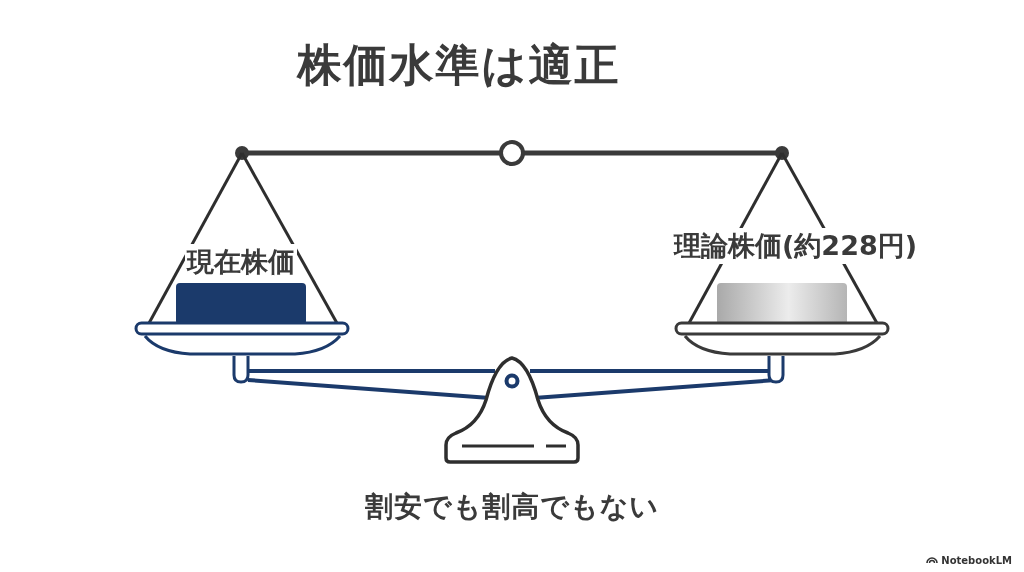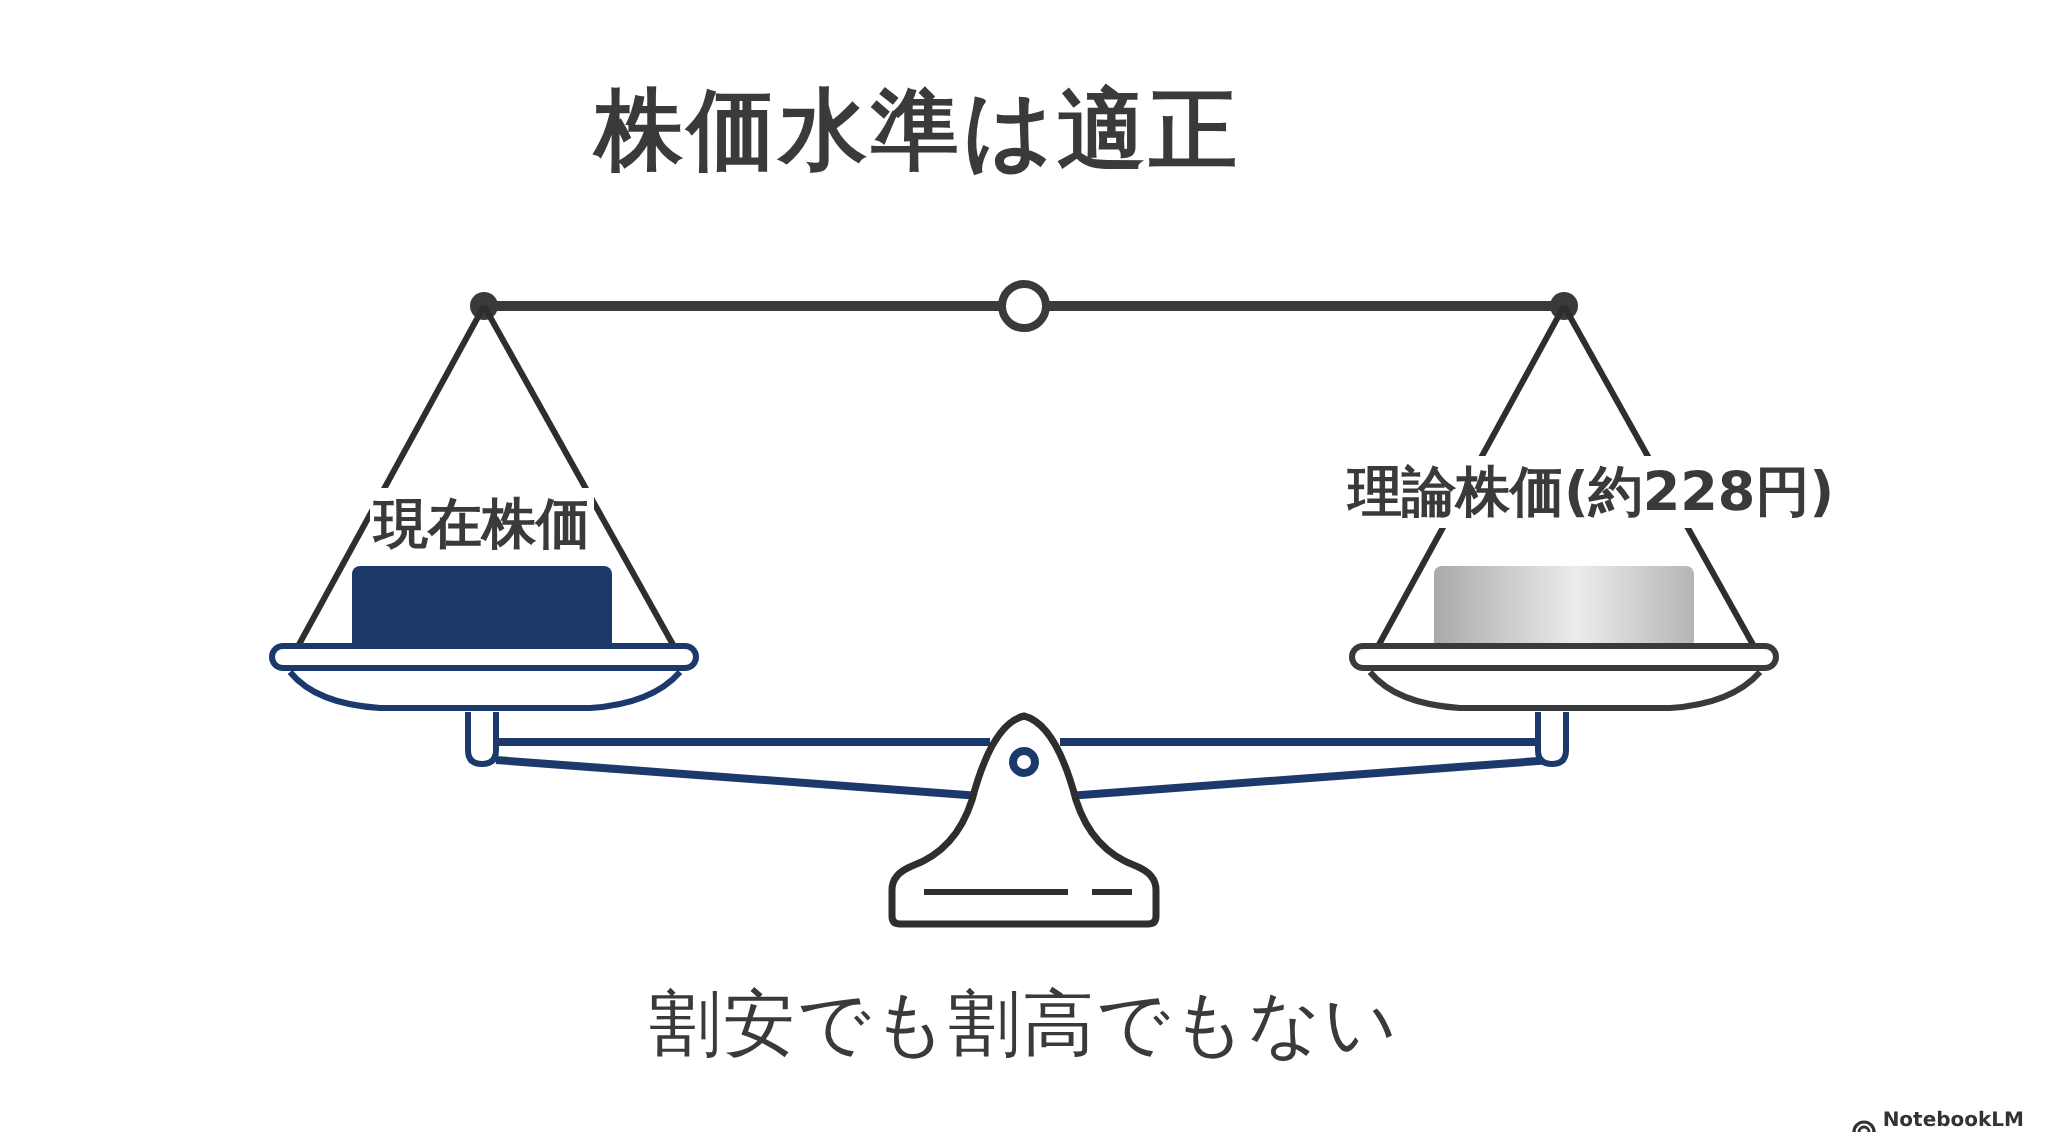--- a/index.html
+++ b/index.html
@@ -1,28 +1,28 @@
 <!DOCTYPE html>
 <html><head>
 <meta charset="utf-8">
 <style>
   html, body { margin:0; padding:0; background:#ffffff; }
   body { width:1024px; height:572px; position:relative; overflow:hidden;
          font-family:"DejaVu Sans", "Liberation Sans", sans-serif; }
   .title { position:absolute; left:0; width:918px; top:36px; text-align:center;
            font-size:44px; font-weight:bold; color:#3a3a3a; letter-spacing:2px; }
   .subtitle { position:absolute; left:0; width:1024px; top:488px; text-align:center;
-              font-size:36px; font-weight:normal; color:#3a3a3a; letter-spacing:1px; }
+              font-size:28px; font-weight:bold; color:#3a3a3a; letter-spacing:1px; }
   .pan-label { position:absolute; font-size:27px; font-weight:bold; color:#3a3a3a;
                background:#ffffff; padding:0 2px; white-space:nowrap; }
   .label-left { left:185px; top:244px; }
   .label-right { left:672px; top:228px; }
   svg.scale { position:absolute; left:0; top:0; }
   .brand { position:absolute; right:12px; bottom:6px; font-size:10px; font-weight:bold;
-           color:#333; display:flex; align-items:flex-end; gap:3px; }
+           color:#333; display:flex; align-items:flex-start; gap:3px; }
   .brand-icon { width:12px; height:8px; }
 </style>
 </head>
 <body>
 
 <div class="title">株価水準は適正</div>
 
 <svg class="scale" width="1024" height="572" viewBox="0 0 1024 572">
   <defs>
     <linearGradient id="silver" x1="0" x2="1" y1="0" y2="0">

